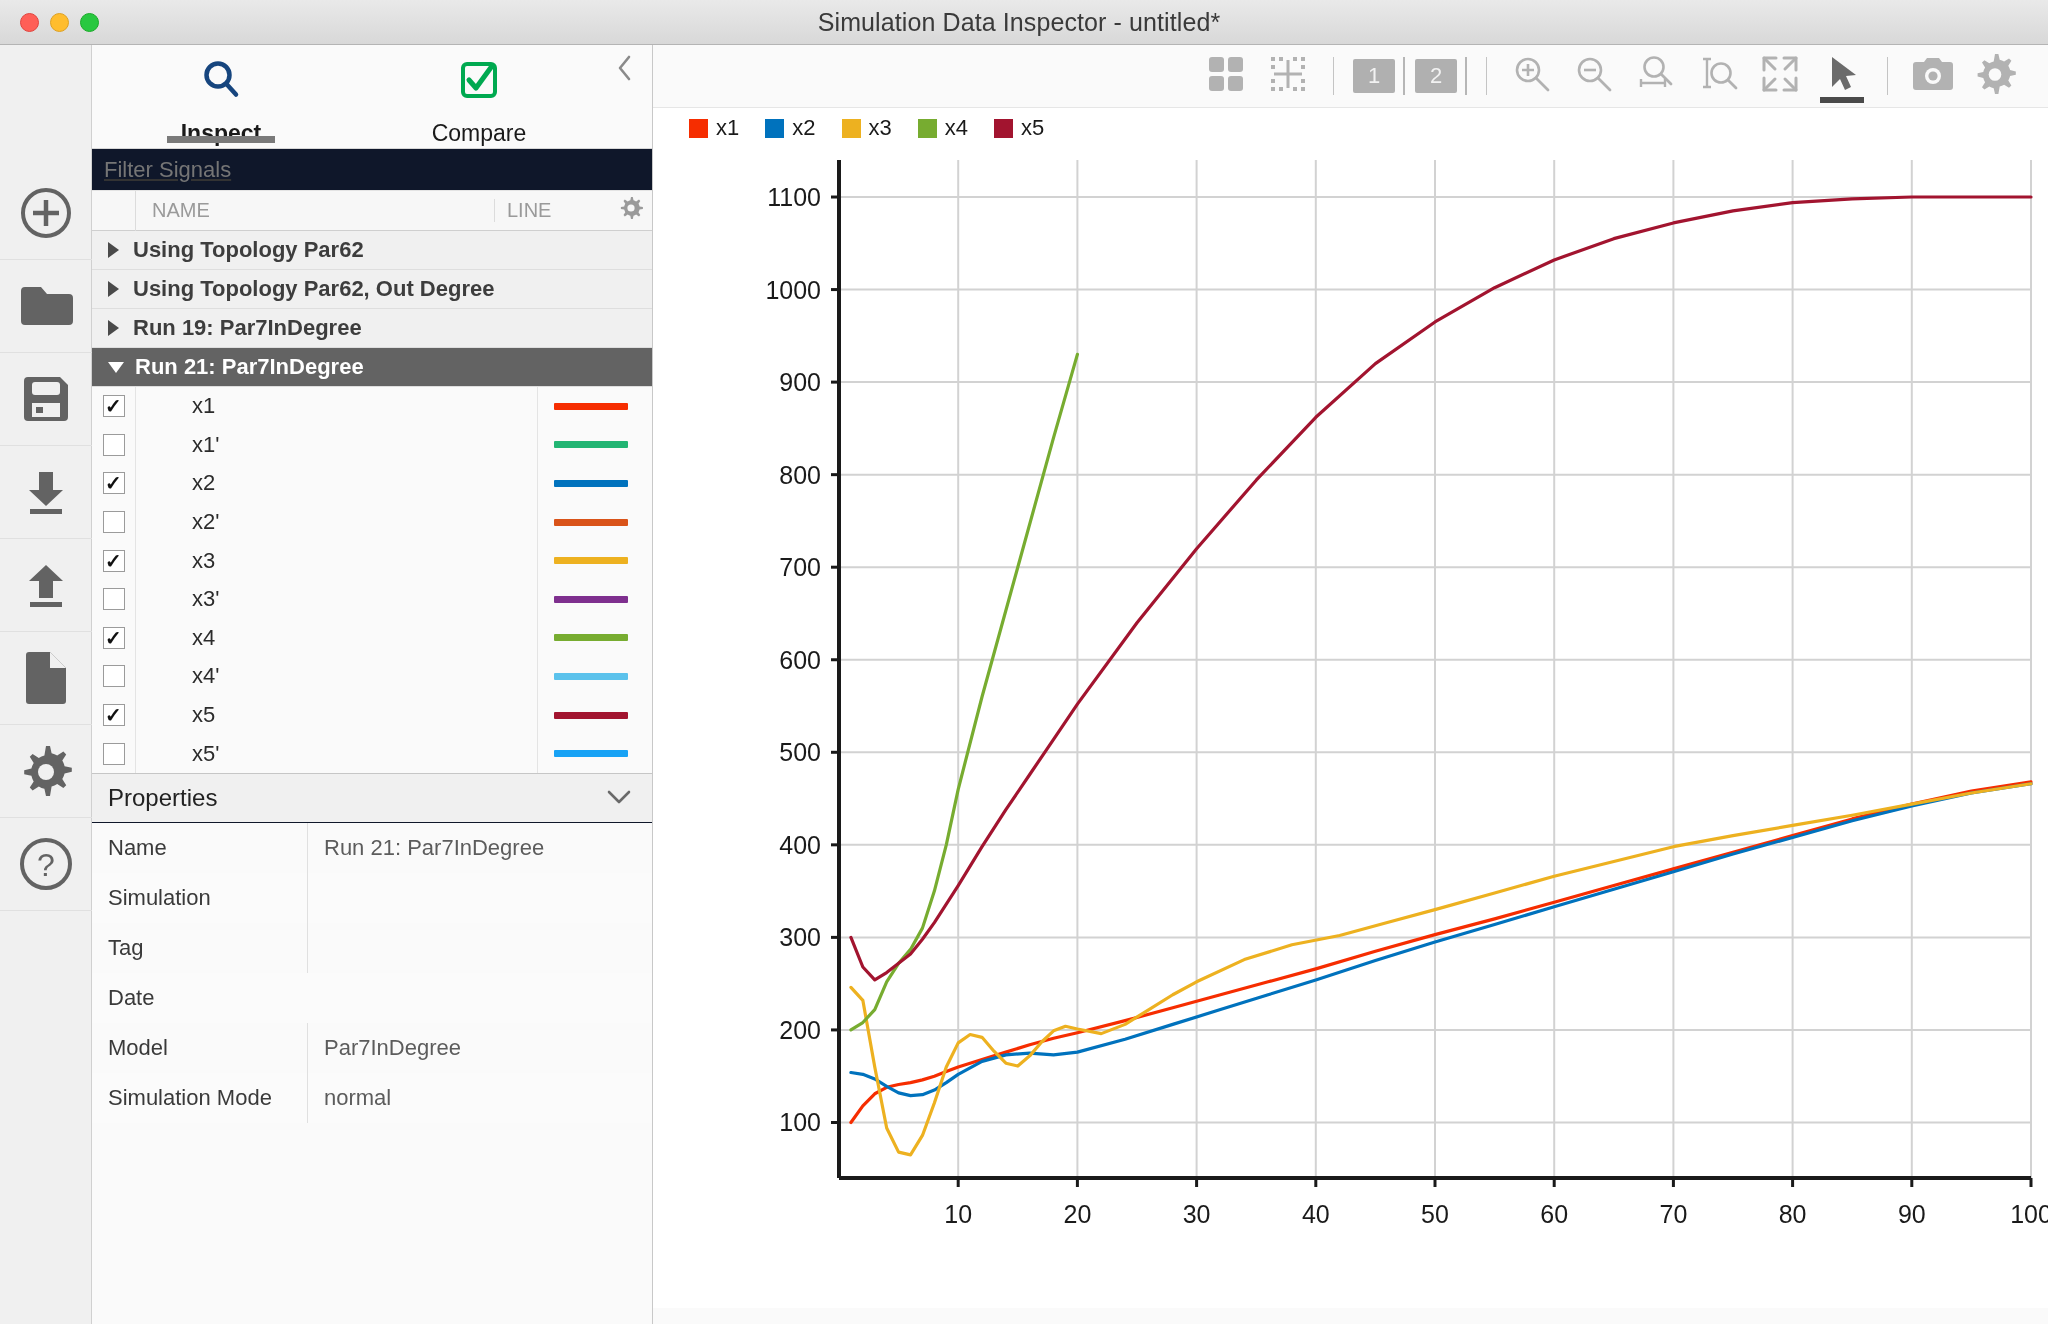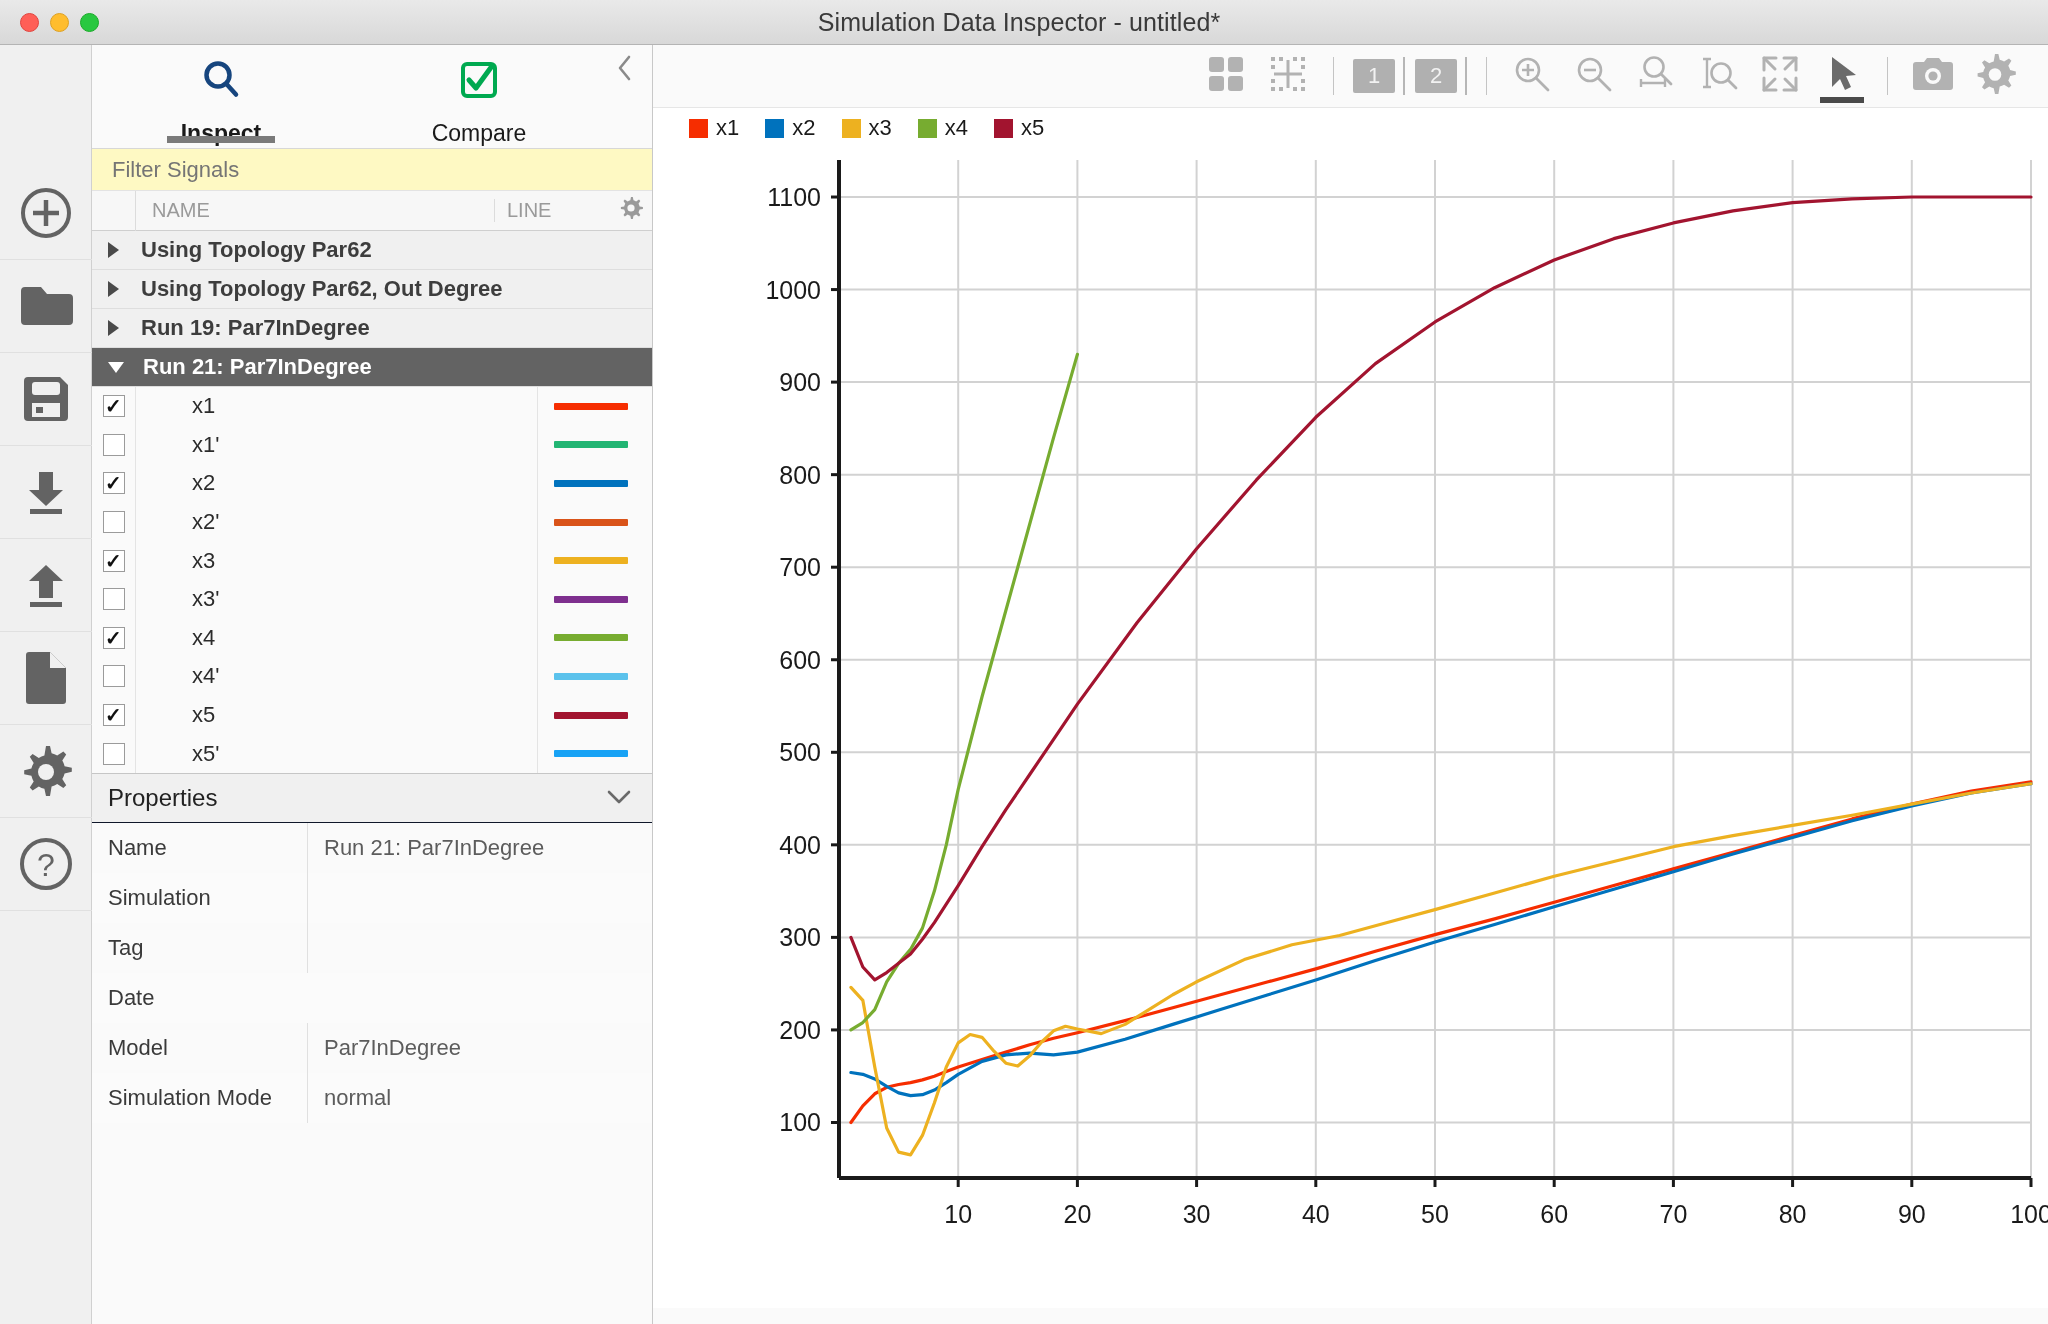--- a/index.html
+++ b/index.html
@@ -63,42 +63,42 @@
     content: ""; position: absolute; bottom: 6px; left: 50%;
     transform: translateX(-50%);
     width: 108px; height: 7px; background: #7a7a7a;
   }
   .collapse-chevron {
     position: absolute; right: 14px; top: 10px; width: 26px; height: 30px;
     display: flex; align-items: center; justify-content: center;
   }
 
   .filter-row {
-    height: 42px; background: #fef9c3; border-bottom: 1px solid #e3e3e3;
-    display: flex; align-items: center; padding-left: 20px;
+    height: 42px; background: #0f172a; border-bottom: 1px solid #e3e3e3;
+    display: flex; align-items: center; padding-left: 12px; text-decoration: underline;
   }
   .filter-input {
     border: none; outline: none; background: transparent;
     font-family: "Liberation Sans", sans-serif;
     font-size: 22px; color: #8a8a8a; width: 100%;
   }
   .col-head {
     height: 40px; background: #f7f7f7; border-bottom: 1px solid #cfcfcf;
     display: flex; align-items: center; font-size: 20px; color: #9a9a9a;
   }
   .ch-check { width: 44px; height: 40px; border-right: 1px solid #dcdcdc; }
   .ch-name { flex: 1; padding-left: 16px; border-right: 1px solid #dcdcdc; }
   .ch-line { width: 115px; padding-left: 12px; }
   .ch-gear { width: 42px; display: flex; align-items: center; justify-content: center; }
 
   .tree { overflow: hidden; }
   .run-row {
     height: 39px; background: #f0f0f0; border-bottom: 1px solid #dedede;
     display: flex; align-items: center; padding-left: 16px;
-    font-size: 22px; font-weight: bold; color: #3d3d3d; gap: 8px;
+    font-size: 22px; font-weight: bold; color: #3d3d3d;
   }
   .run-row.selected { background: #636363; color: #ffffff; }
   .tri {
     width: 0; height: 0; margin-right: 14px;
     border-top: 8px solid transparent; border-bottom: 8px solid transparent;
     border-left: 11px solid #4a4a4a;
   }
   .run-row.selected .tri {
     border-left: 8px solid transparent; border-right: 8px solid transparent;
     border-top: 11px solid #ffffff; border-bottom: none; margin-right: 11px;

